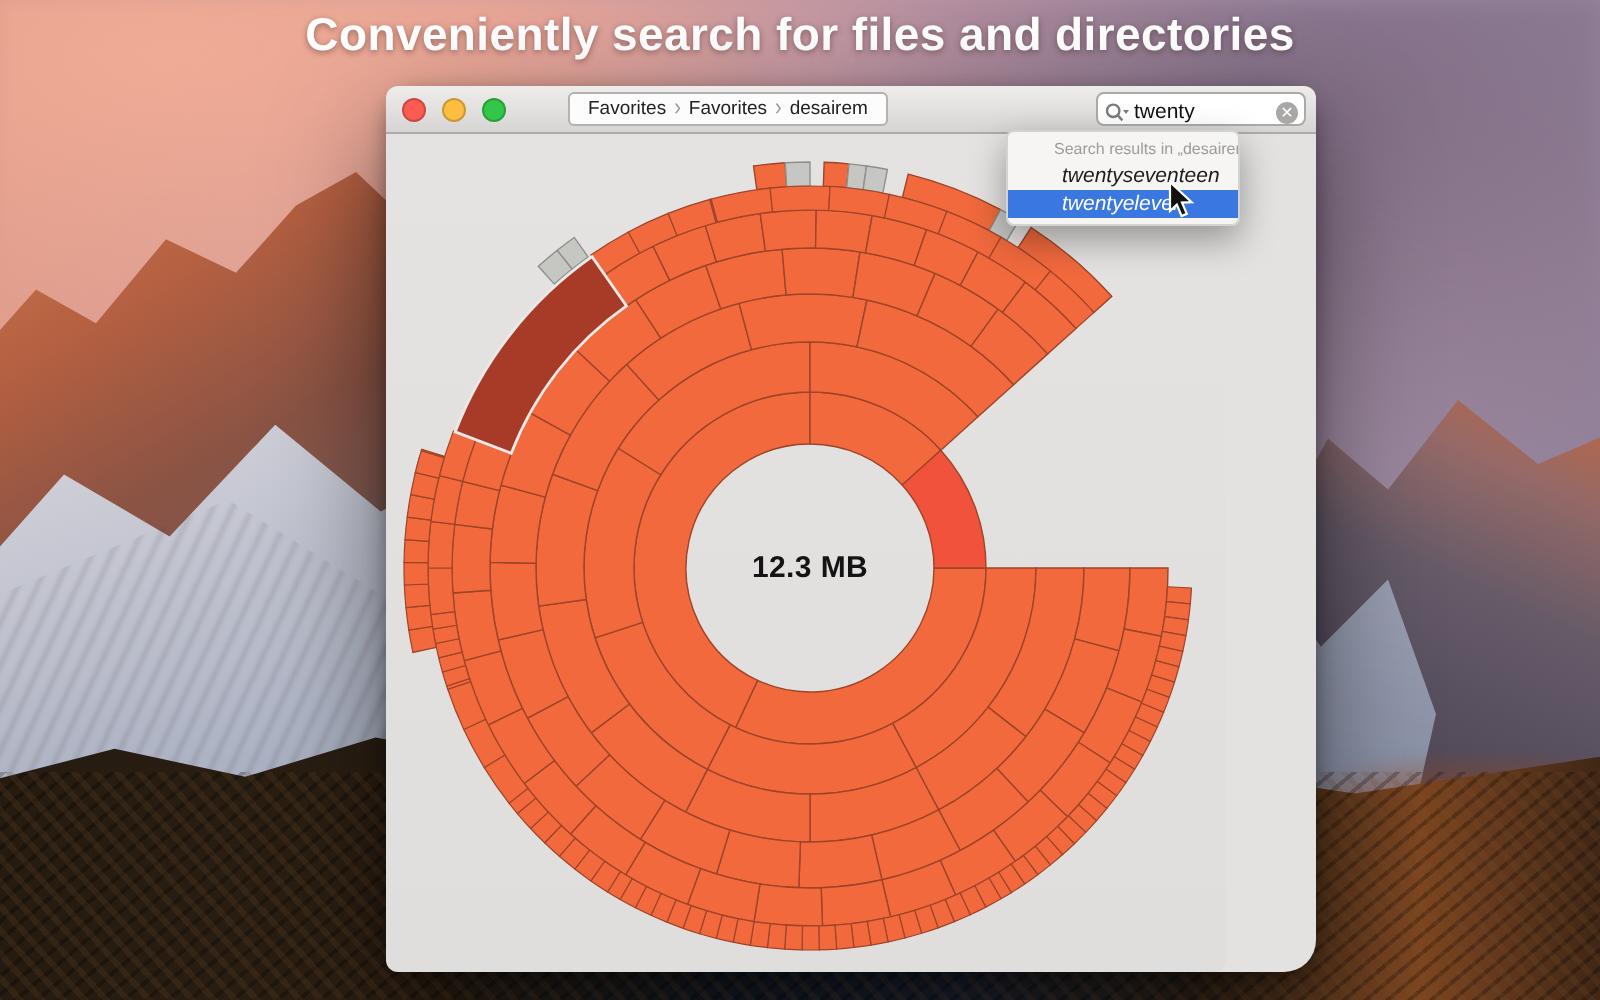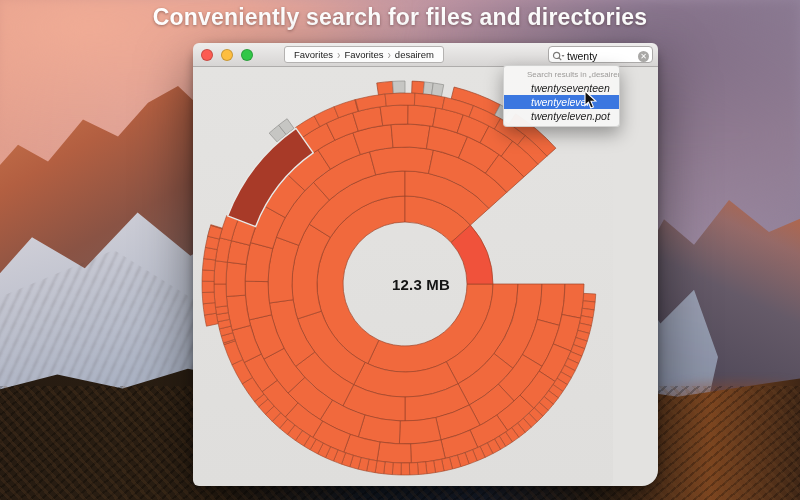--- a/index.html
+++ b/index.html
@@ -70,21 +70,21 @@
     background:#fff;border:1px solid #acaaa9;border-radius:4px;box-sizing:border-box;
     display:flex;align-items:flex-end;padding:0 3px;}
   .searchfield svg{flex:0 0 auto;}
   .search-input{flex:1 1 auto;min-width:0;border:none;outline:none;background:transparent;
     font-family:"Liberation Sans",sans-serif;font-size:10.5px;color:#111;padding:0 2px;height:13px;}
   .clear-btn{flex:0 0 auto;width:11px;height:11px;border-radius:50%;background:#a9a8a6;color:#fff;
     font-size:8px;line-height:11px;text-align:center;cursor:default;}
 
   .content{position:absolute;left:0;top:24px;width:420px;height:419px;overflow:hidden;border-radius:0 0 6px 6px;
     background:linear-gradient(#e4e3e1,#dfdedc);}
-  .center-label{position:absolute;left:228px;top:217px;transform:translate(-50%,-50%);
+  .center-label{position:absolute;left:212px;top:217px;transform:translate(-50%,-50%);
     font-size:15px;font-weight:bold;color:#141414;letter-spacing:.2px;}
 
   
   .dropdown{position:absolute;left:503px;top:65px;width:117px;z-index:40;
     background:rgba(246,246,245,.97);border:1px solid rgba(0,0,0,.14);border-radius:4px;
     box-shadow:0 7px 18px rgba(0,0,0,.35);padding:2px 0 3px 0;box-sizing:border-box;}
   .dd-header{font-size:8px;color:#9d9b99;padding:2px 4px 2px 23px;white-space:nowrap;overflow:hidden;}
   .dd-item{font-size:10.5px;color:#1c1c1c;padding:0.5px 4px 1.5px 27px;white-space:nowrap;overflow:hidden;font-style:italic;}
   .dd-item.sel{color:#fff;}
 
@@ -311,20 +311,19 @@
         </svg>
       <div class="center-label">12.3 MB</div>
     </div>
   </div>
 
   <div class="dropdown">
     <div class="dd-header">Search results in „desairem“</div>
     <div id="dd-items">
         <div class="dd-item">twentyseventeen</div>
         <div class="dd-item sel" style="background: rgb(59, 119, 224);">twentyeleven</div>
-        <div class="dd-item">twentyeleven.pot</div>
       </div>
   </div>
 
   <svg class="cursor" width="14" height="20" viewBox="0 0 14 20">
     <path d="M1 1 L1 15.5 L4.4 12.3 L6.8 18 L9.4 16.9 L7 11.3 L11.8 11.1 Z" fill="#111" stroke="#fff" stroke-width="1.1"></path>
   </svg>
 </div>
 
 </body></html>

